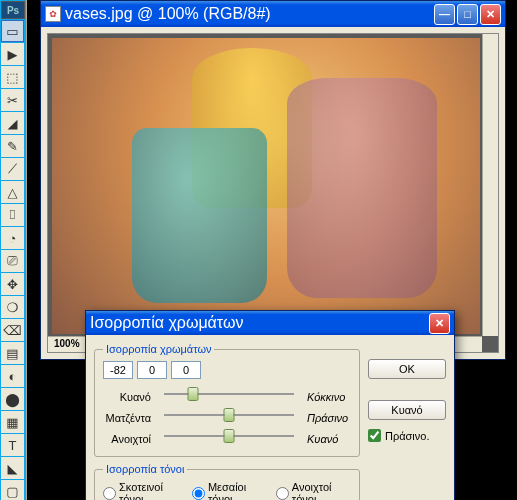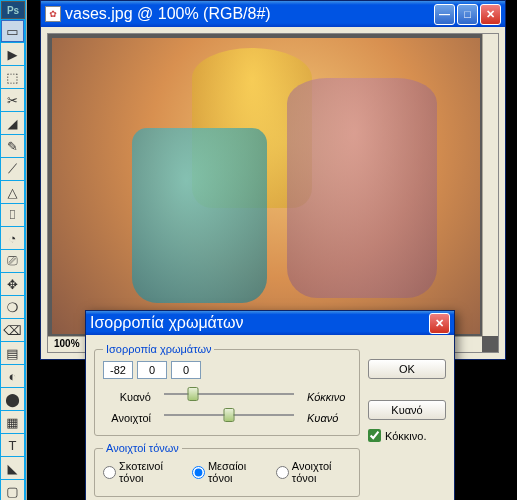--- a/index.html
+++ b/index.html
@@ -122,31 +122,39 @@
         <div id="sliders">
             <div class="slider-row">
               <span class="lbl-l">Κυανό</span>
               <div class="slider">
                 <div class="track"></div>
                 <div class="thumb" style="left:22%"></div>
               </div>
               <span class="lbl-r">Κόκκινο</span>
             </div>
             <div class="slider-row">
+              <span class="lbl-l">Ματζέντα</span>
+              <div class="slider">
+                <div class="track"></div>
+                <div class="thumb" style="left:50%"></div>
+              </div>
+              <span class="lbl-r">Πράσινο</span>
+            </div>
+            <div class="slider-row">
               <span class="lbl-l">Ανοιχτοί</span>
               <div class="slider">
                 <div class="track"></div>
                 <div class="thumb" style="left:50%"></div>
               </div>
               <span class="lbl-r">Κυανό</span>
             </div>
           </div>
       </fieldset>
       <fieldset>
-        <legend>Ανοιχτοί τόνων</legend>
+        <legend>Ισορροπία τόνοι</legend>
         <div class="radios">
           <label>
               <input type="radio" name="tone" style="">
               <span>Σκοτεινοί τόνοι</span>
             </label>
           <label>
               <input type="radio" name="tone" checked="" style="">
               <span>Μεσαίοι τόνοι</span>
             </label>
           <label>
@@ -155,17 +163,17 @@
             </label>
         </div>
 
       </fieldset>
     </div>
     <div class="dialog-right">
       <button class="btn">OK</button>
       <button class="btn">Κυανό</button>
       <div class="cb-row">
         <input type="checkbox" checked="" style="">
-        <span>Κόκκινο.</span>
+        <span>Πράσινο.</span>
       </div>
     </div>
   </div>
 </div>
 
 </body></html>

